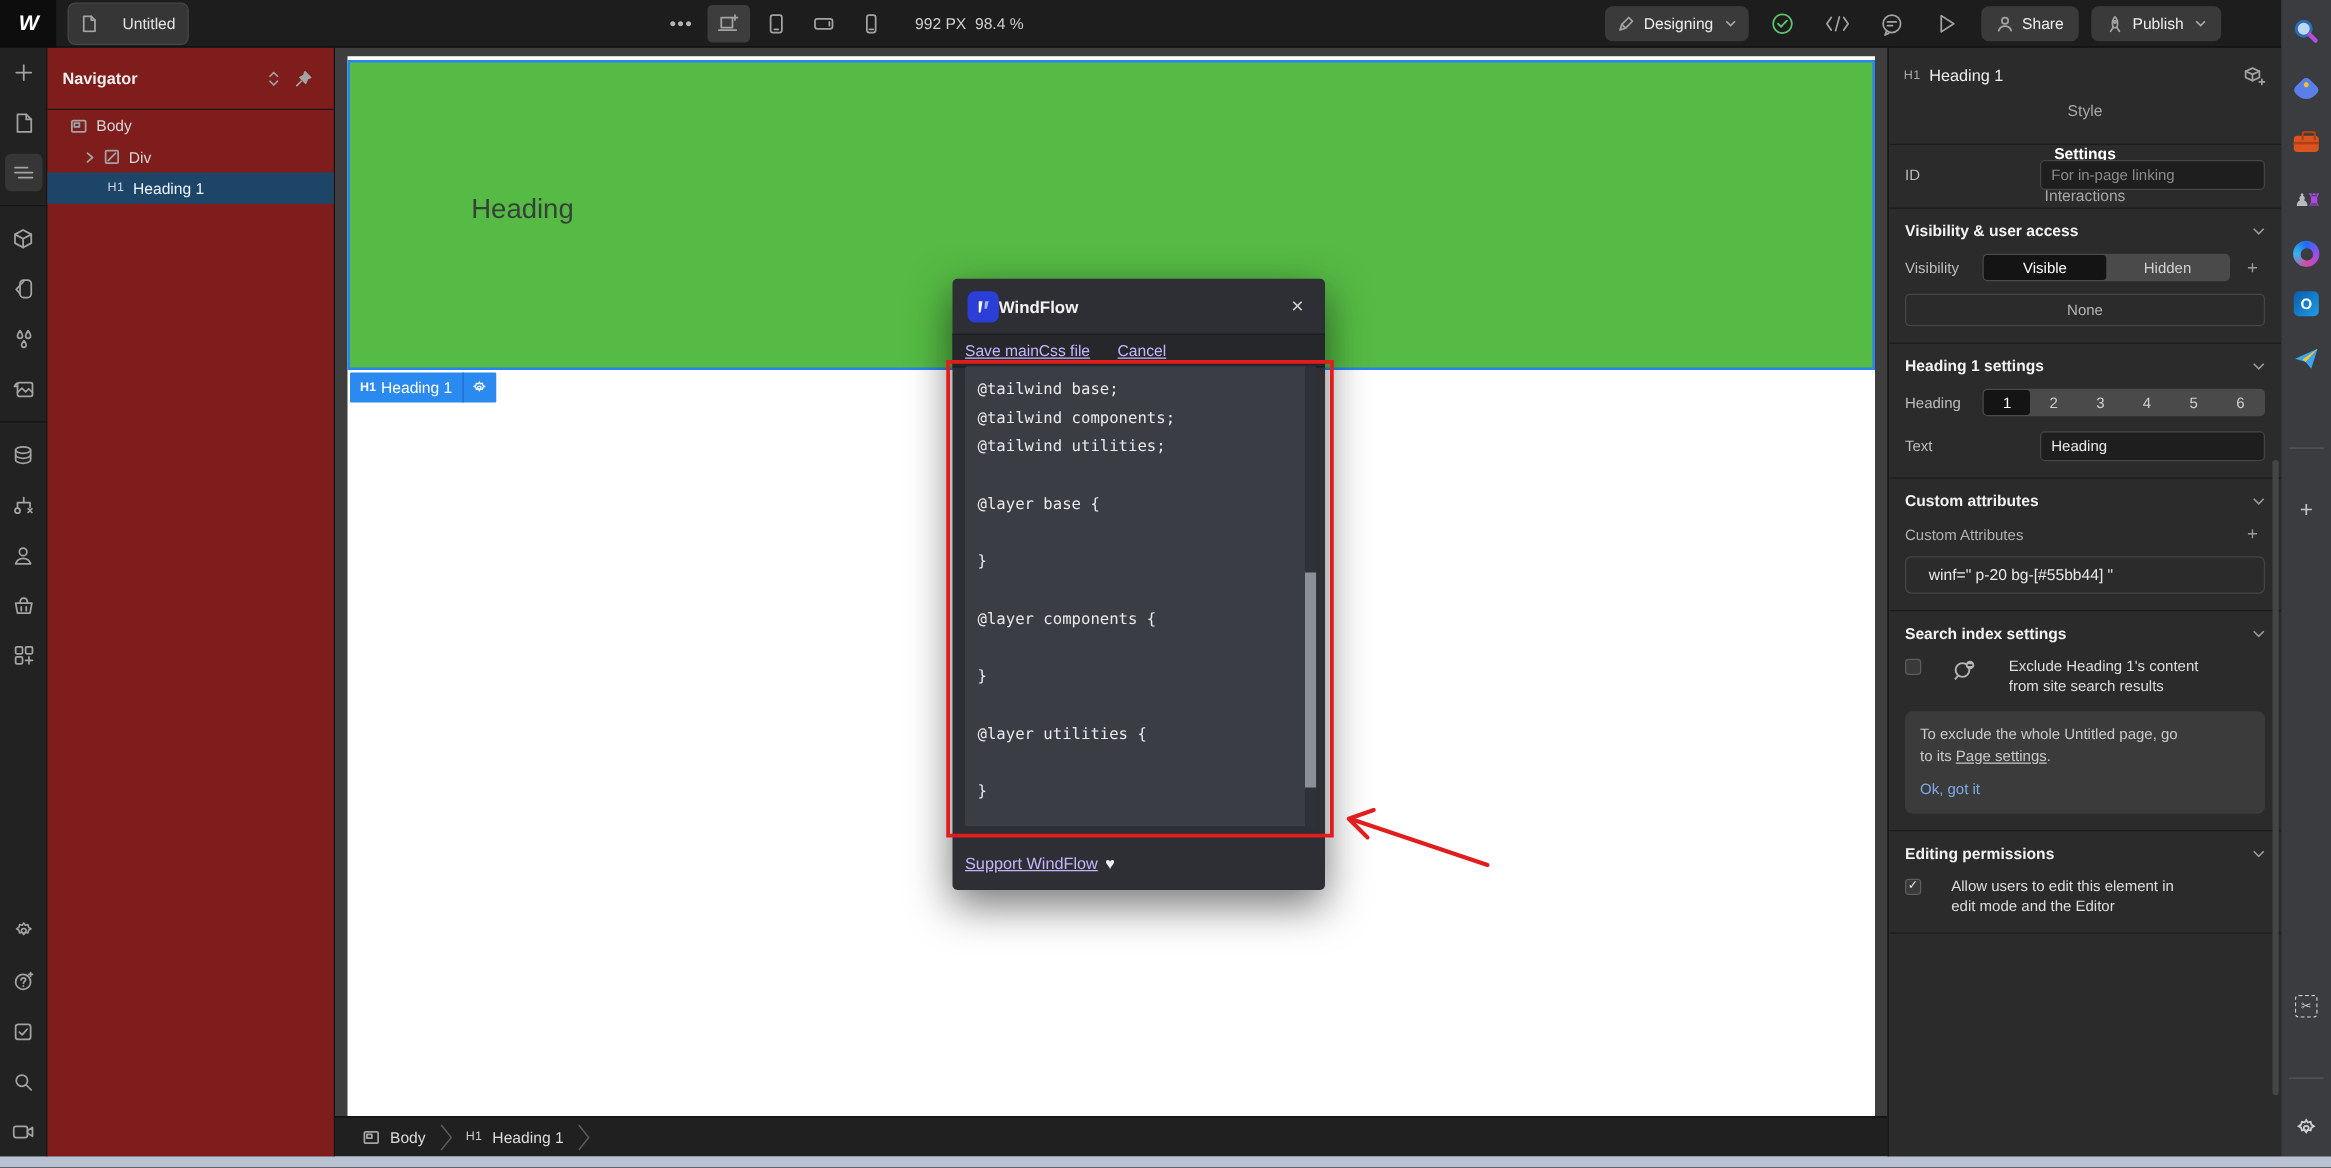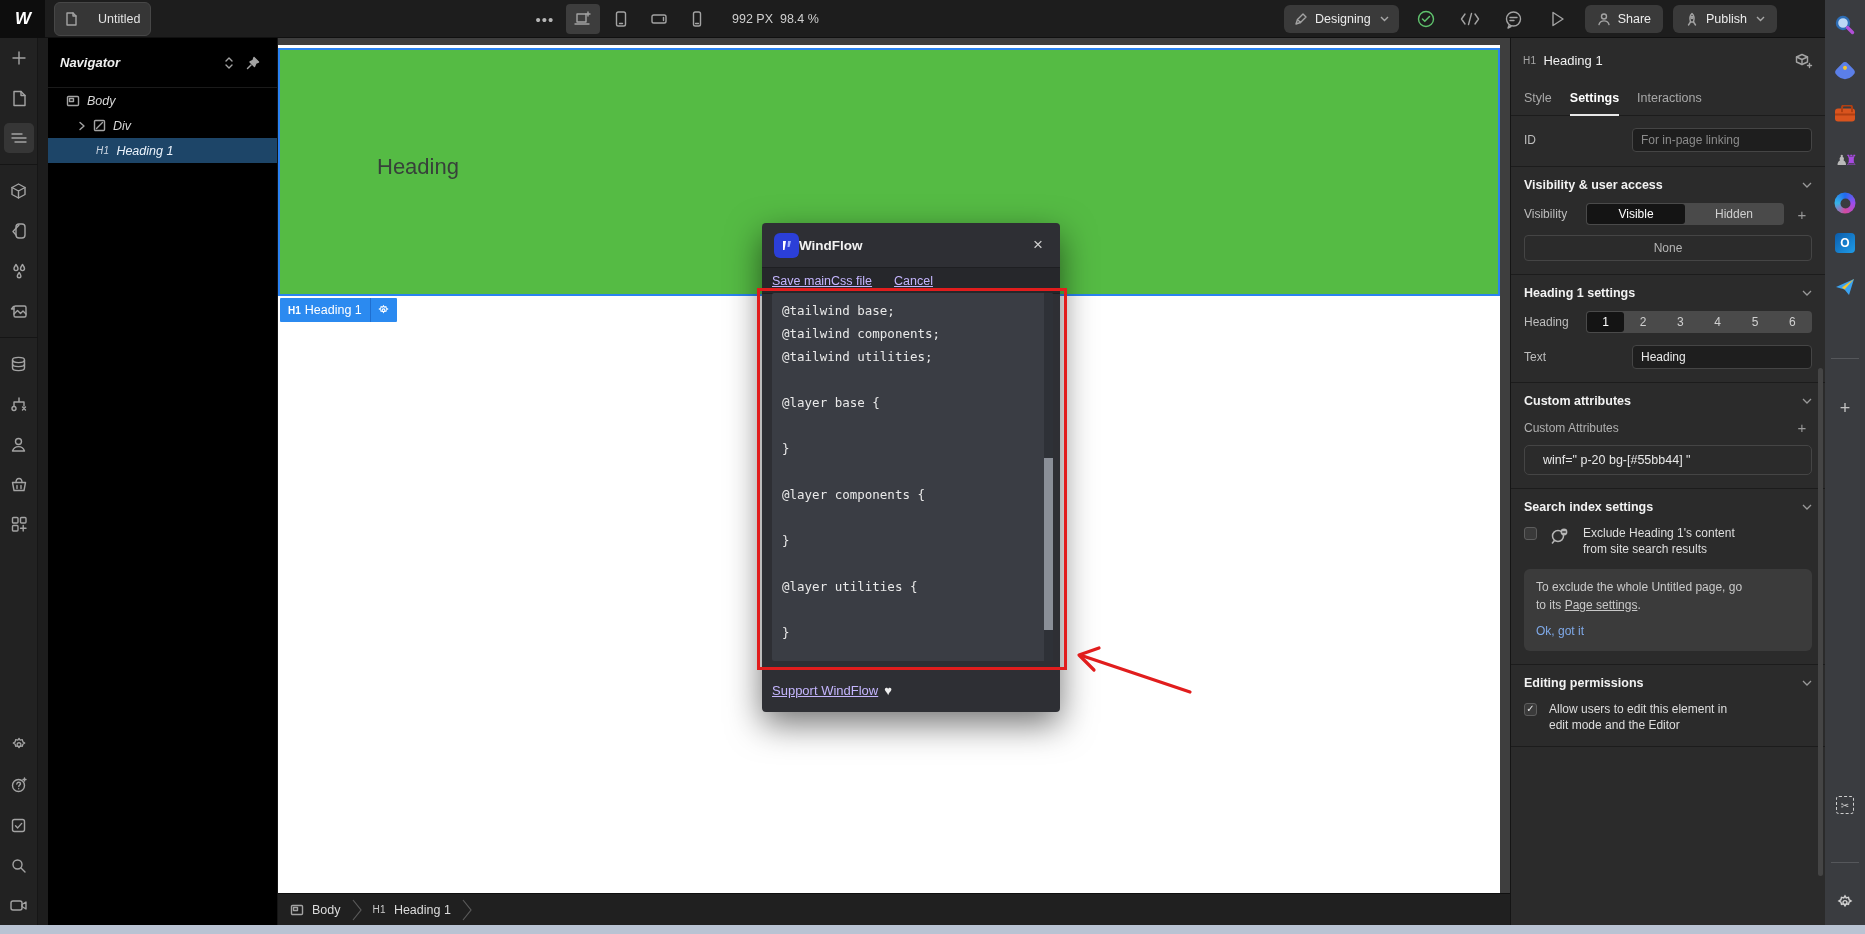--- a/index.html
+++ b/index.html
@@ -25,21 +25,21 @@
   .chev-sm { margin-left:2px; }
 
   
   .left-rail { position:absolute; left:0; top:38px; width:38px; height:887px; background:#222; border-right:1px solid #161616; display:flex; flex-direction:column; align-items:center; z-index:4; }
   .rail-btn { width:30px; height:30px; margin:5px 0; display:flex; align-items:center; justify-content:center; border-radius:5px; }
   .rail-btn.sel { background:#363636; }
   .rail-sep { width:38px; height:1px; background:#151515; margin:6px 0; }
   .rail-spacer { flex:1; }
 
   
-  .navigator { position:absolute; left:48px; top:38px; width:230px; height:887px; background:#000000; border-right:1px solid #151515; z-index:4;font-style:italic; }
+  .navigator { position:absolute; left:38px; top:38px; width:230px; height:887px; background:#7f1d1d; border-right:1px solid #151515; z-index:4; }
   .nav-head { height:50px; display:flex; align-items:center; padding:0 12px; border-bottom:1px solid #1a1a1a; }
   .nav-title { color:#f0f0f0; font-size:13px; font-weight:bold; flex:1; }
   .nav-head-ico { width:24px; height:24px; display:flex; align-items:center; justify-content:center; }
   .nav-row { height:25px; display:flex; align-items:center; gap:7px; font-size:12.5px; color:#d6d6d6; padding-left:18px; }
   .nav-row.row2 { padding-left:30px; }
   .nav-row.row3 { padding-left:48px; }
   .nav-row.sel { background:#1d4568; color:#eaf2fb; }
   .nav-tag { font-size:10px; color:#cdd6e2; letter-spacing:.3px; }
 
   
@@ -74,37 +74,37 @@
   
   .red-rect { position:absolute; left:757px; top:288px; width:310px; height:382px; border:3px solid #e11d1d; z-index:11; pointer-events:none; }
   .red-arrow { position:absolute; left:1055px; top:630px; z-index:11; pointer-events:none; }
 
   
   .rpanel { position:absolute; left:1510px; top:38px; width:315px; height:887px; background:#2b2b2b; border-left:1px solid #151515; z-index:4; font-size:12px; color:#c9c9c9; }
   .rp-scroll { position:absolute; right:2px; top:330px; width:5px; height:508px; background:#454545; border-radius:3px; }
   .rp-elhead { height:44px; display:flex; align-items:center; padding:0 12px; gap:7px; }
   .rp-eltag { font-size:10px; color:#a8a8a8; letter-spacing:.3px; }
   .rp-elname { color:#f0f0f0; font-size:13px; flex:1; }
-  .rp-tabs { display:flex; gap:18px; padding:0 13px; height:34px; align-items:center; border-bottom:1px solid #1c1c1c; }
+  .rp-tabs { display:flex; gap:18px; padding:0 13px; height:34px; align-items:center; border-bottom:1px solid #1c1c1c;flex-direction:column; }
   .rp-tab { color:#a8a8a8; font-size:12.5px; height:34px; display:flex; align-items:center; border-bottom:2px solid transparent; }
   .rp-tab.active { color:#fff; font-weight:bold; border-bottom:2px solid #e8e8e8; }
   .rp-row { display:flex; align-items:center; padding:0 13px; }
   .rp-label { width:62px; color:#bdbdbd; font-size:12px; flex-shrink:0; }
   .rp-input { flex:1; height:24px; background:#1e1e1e; border:1px solid #454545; border-radius:4px; color:#e8e8e8; font-size:12px; padding:10px 8px; font-family:"Liberation Sans", sans-serif; outline:none;margin-left:46px; }
   .rp-input::placeholder { color:#8b8b8b; }
   .rp-section { border-top:1px solid #1c1c1c; padding:11px 13px 13px; }
   .rp-sec-head { display:flex; align-items:center; margin-bottom:11px; }
   .rp-sec-title { color:#f2f2f2; font-weight:bold; font-size:12.5px; flex:1; }
   .seg { display:flex; background:#4a4a4a; border-radius:4px; padding:1px; flex:1; }
   .seg-cell { flex:1; height:20px; display:flex; align-items:center; justify-content:center; color:#d0d0d0; font-size:12px; border-radius:3px; }
   .seg-cell.on { background:#141414; color:#fff; }
   .plus-btn { width:20px; display:flex; justify-content:center; color:#9a9a9a; font-size:15px; margin-left:8px; }
   .none-btn { margin-top:10px; height:26px; border:1px solid #454545; border-radius:4px; display:flex; align-items:center; justify-content:center; color:#b5b5b5; font-size:12px; }
   .attr-box { margin-top:9px; height:30px; border:1px solid #454545; border-radius:5px; display:flex; align-items:center; padding:0 18px; color:#e8e8e8; font-size:12.5px; }
-  .chk-row { display:flex; gap:12px; align-items:flex-start; line-height:1.35; color:#dedede; }
+  .chk-row { display:flex; gap:24px; align-items:flex-start; line-height:1.35; color:#dedede; }
   .chkbox { width:13px; height:13px; background:#3a3a3a; border:1px solid #5d5d5d; border-radius:3px; flex-shrink:0; margin-top:2px; display:flex; align-items:center; justify-content:center; color:#e6e6e6; font-size:10px; }
   .note-box { margin-top:12px; background:#3b3b3b; border-radius:6px; padding:10px 12px; color:#c9c9c9; font-size:12px; line-height:1.45; }
   .note-link { text-decoration:underline; color:#c9c9c9; }
   .ok-link { display:inline-block; margin-top:9px; color:#7fa9e8; font-size:12px; }
 
   
   .extstrip { position:absolute; left:1825px; top:0; width:40px; height:925px; background:#3a3c40; z-index:6; }
   .ext-ico { position:absolute; left:50%; transform:translate(-50%,-50%); display:flex; align-items:center; justify-content:center; }
   .ext-sep { position:absolute; left:6px; width:28px; height:1px; background:#55575b; }
   .m365 { width:21px; height:21px; border-radius:50%; background:conic-gradient(#1f6cf0,#9b4dee,#d44a9e,#35b5e8,#1f6cf0); display:flex; align-items:center; justify-content:center; }

